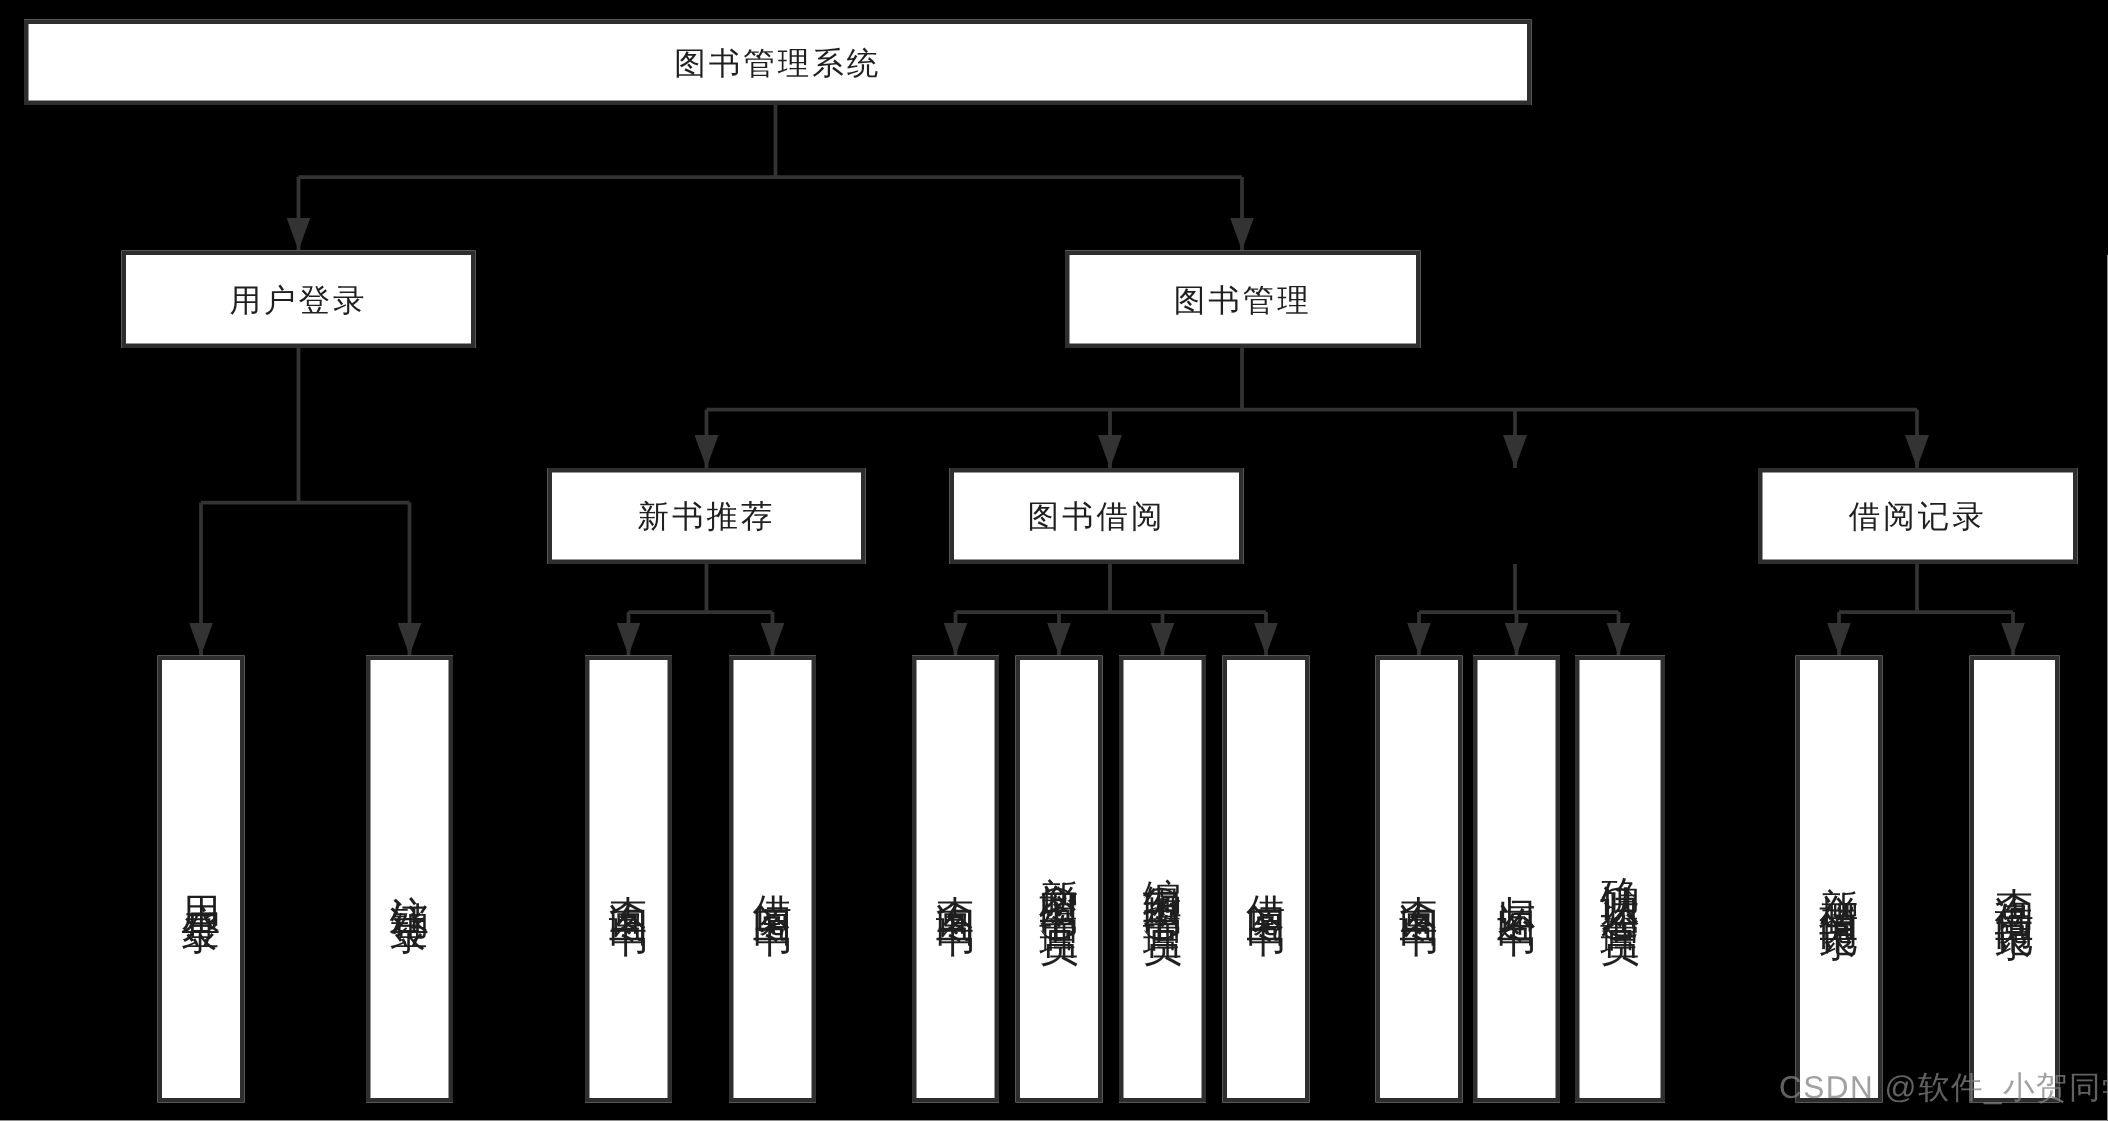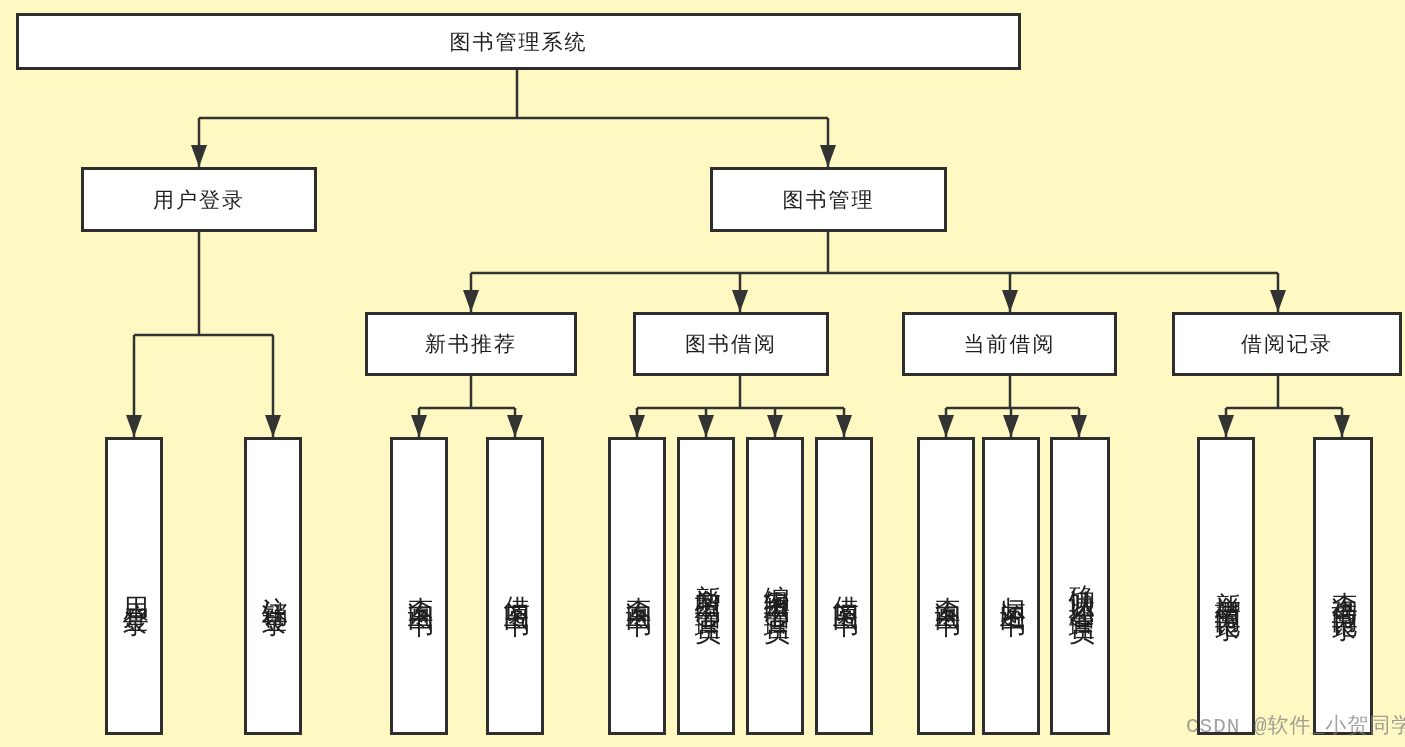--- a/index.html
+++ b/index.html
@@ -1,22 +1,22 @@
 <!DOCTYPE html>
 <html><head>
 <meta charset="utf-8">
 <style>
   * { box-sizing: border-box; }
   html, body { margin: 0; padding: 0; background: #ffffff; }
   #canvas {
     position: relative;
     width: 1405px;
     height: 747px;
-    background: #fef9c3;
-    font-family: Liberation Mono, monospace;
+    background: #000000;
+    font-family: Liberation Sans, sans-serif;
     overflow: hidden;
   }
   svg.connectors {
     position: absolute;
     left: 0; top: 0;
     width: 1405px; height: 747px;
   }
   .node {
     position: absolute;
     border: 3px solid #2e2e2e;
@@ -106,24 +106,21 @@
   <div class="node h" style="left:365px; top:312px; width:212px; height:64px;">
     <span>新书推荐</span>
   </div>
 
   <div class="node h" style="left:710px; top:167px; width:237px; height:65px;">
     <span>图书管理</span>
   </div>
   <div class="node h" style="left:633px; top:312px; width:196px; height:64px;">
     <span>图书借阅</span>
   </div>
-  <div class="node h" style="left:902px; top:312px; width:215px; height:64px;">
-    <span>当前借阅</span>
-  </div>
-  <div class="node h" style="left:1172px; top:312px; width:230px; height:64px;">
+  <div class="node h" style="left:1172px; top:312px; width:213px; height:64px;">
     <span>借阅记录</span>
   </div>
 
   <div class="node v" style="left:105px; top:437px; width:58px; height:298px;">
     <span>用户登录</span>
   </div>
   <div class="node v" style="left:244px; top:437px; width:58px; height:298px;">
     <span>注销登录</span>
   </div>
 

